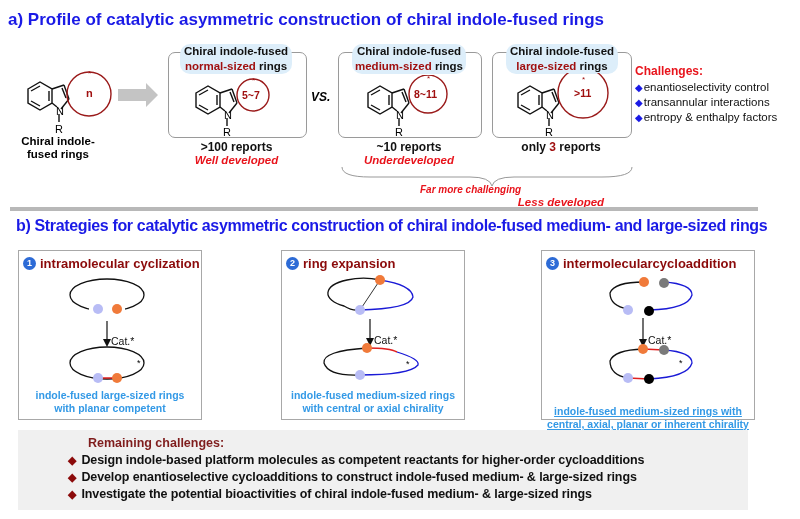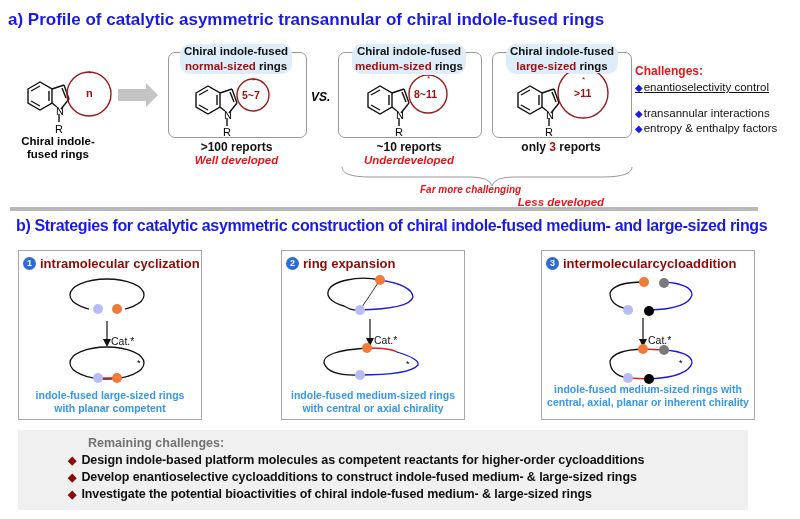--- a/index.html
+++ b/index.html
@@ -14,29 +14,29 @@
   .reports { font-weight: bold; font-size: 12px; color: #111; text-align: center; }
   .challenge-head { color: #e8141c; font-weight: bold; font-size: 12px; }
   .challenge-item { font-size: 11.5px; color: #111; white-space: nowrap; }
   .diamond-blue { color: #1a1ae6; font-size: 10px; margin-right: 1px; }
   .sep { position: absolute; left: 10px; width: 748px; height: 4px; background: #b8b8b8; top: 207px; }
   .strat-box { position: absolute; border: 1px solid #a8a8a8; background: #fff; }
   .strat-head { position: absolute; left: 4px; top: 5px; font-weight: bold; font-size: 13px; color: #8b0a0a; white-space: nowrap; display: flex; align-items: center; }
   .num-badge { display: inline-block; width: 13px; height: 13px; border-radius: 50%; background: #2d6bd6; color: #fff; font-size: 9px; text-align: center; line-height: 13px; margin-right: 4px; font-weight: bold; }
   .strat-cap { position: absolute; left: 0; right: 0; text-align: center; color: #3399e6; font-weight: bold; font-size: 10.5px; line-height: 13px; }
   .remaining { position: absolute; left: 18px; top: 430px; width: 730px; height: 80px; background: #f0f0f0; }
-  .rem-head { position: absolute; left: 70px; top: 6px; color: #737373; font-weight: bold; font-size: 12.5px; }
+  .rem-head { position: absolute; left: 70px; top: 6px; color: #7f1d1d; font-weight: bold; font-size: 12.5px; }
   .rem-item { position: absolute; left: 50px; font-weight: bold; font-size: 12.5px; color: #111; white-space: nowrap; letter-spacing: -0.1px; }
   .rem-diamond { color: #8b0a0a; font-size: 11px; margin-right: 5px; }
   .cat { font-size: 10.5px; color: #111; }
 </style>
 </head>
 <body>
 
-<div class="abs title" style="left:8px; top:10px;">a) Profile of catalytic asymmetric transannular of chiral indole-fused rings</div>
+<div class="abs title" style="left:8px; top:10px;">a) Profile of catalytic asymmetric construction of chiral indole-fused rings</div>
 
 <div class="abs" style="left:18px; top:62px; width:110px; height:90px;">
   <svg width="110" height="90" viewBox="0 0 110 90">
     <g stroke="#111" stroke-width="1.4" fill="none">
       <polygon points="10,27 22,20 34,27 34,41 22,48 10,41"></polygon>
       <line x1="13" y1="29" x2="22" y2="24"></line>
       <line x1="13" y1="39" x2="22" y2="44"></line>
       <line x1="31" y1="29" x2="31" y2="39"></line>
       <line x1="34" y1="27" x2="46" y2="23"></line>
       <line x1="46" y1="23" x2="51" y2="37"></line>
@@ -150,21 +150,21 @@
 <div class="abs reports" style="left:492px; top:140px; width:138px;"><span>only </span><span class="dark-red">3</span><span> reports</span></div>
 <div class="abs red-italic" style="left:492px; top:154px; width:138px; text-align:center;margin-top:42px;">Less developed</div>
 
 <svg class="abs" style="left:340px; top:165px;" width="295" height="22">
   <path d="M2,2 Q2,12 30,12 L130,12 Q150,12 152,21 Q154,12 174,12 L262,12 Q292,12 292,2" fill="none" stroke="#999" stroke-width="1"></path>
 </svg>
 <div class="abs red-italic" style="left:420px; top:184px; font-size:10px;">Far more challenging</div>
 
 <div class="abs" style="left:635px; top:64px;">
   <div class="challenge-head" style="margin-left:0; margin-bottom:3px;">Challenges:</div>
-  <div class="challenge-item" style="margin-bottom:14px;text-decoration:underline;"><span class="diamond-blue">◆</span><span>enantioselectivity control</span></div>
+  <div class="challenge-item" style="margin-bottom:3px;"><span class="diamond-blue">◆</span><span>enantioselectivity control</span></div>
   <div class="challenge-item" style="margin-bottom:3px;"><span class="diamond-blue">◆</span><span>transannular interactions</span></div>
   <div class="challenge-item"><span class="diamond-blue">◆</span><span>entropy &amp; enthalpy factors</span></div>
 </div>
 
 <div class="sep"></div>
 
 <div class="abs title title-b" style="left:8px; top:217px;margin-left:8px;">b) Strategies for catalytic asymmetric construction of chiral indole-fused medium- and large-sized rings</div>
 
 <div class="strat-box" style="left:18px; top:250px; width:182px; height:168px;">
   <div class="strat-head">
@@ -236,21 +236,21 @@
     <line x1="101" y1="98" x2="122" y2="99" stroke="#e02020" stroke-width="1.5"></line>
     <line x1="86" y1="127" x2="107" y2="128" stroke="#e02020" stroke-width="1.5"></line>
     <path d="M122,99 Q150,101 150,112 Q146,126 107,128" fill="none" stroke="#1a1ad6" stroke-width="1.3"></path>
     <circle cx="101" cy="98" r="5" fill="#f07a3a"></circle>
     <circle cx="122" cy="99" r="5" fill="#7a7a7a"></circle>
     <circle cx="86" cy="127" r="5" fill="#b8bcf5"></circle>
     <circle cx="107" cy="128" r="5" fill="#000"></circle>
   </svg>
   <span class="abs cat" style="left:106px; top:83px;">Cat.*</span>
   <span class="abs" style="left:137px; top:107px; font-size:9px;">*</span>
-  <div class="strat-cap" style="top:132px;">
+  <div class="strat-cap" style="top:154px;text-decoration:underline;">
     <div>indole-fused medium-sized rings with</div>
     <div>central, axial, planar or inherent chirality</div>
   </div>
 </div>
 
 <div class="remaining">
   <div class="rem-head">Remaining challenges:</div>
   <div class="rem-item" style="top:23px;"><span class="rem-diamond">◆</span><span>Design indole-based platform molecules as competent reactants for higher-order cycloadditions</span></div>
   <div class="rem-item" style="top:40px;"><span class="rem-diamond">◆</span><span>Develop enantioselective cycloadditions to construct indole-fused medium- &amp; large-sized rings</span></div>
   <div class="rem-item" style="top:57px;"><span class="rem-diamond">◆</span><span>Investigate the potential bioactivities of chiral indole-fused medium- &amp; large-sized rings</span></div>

